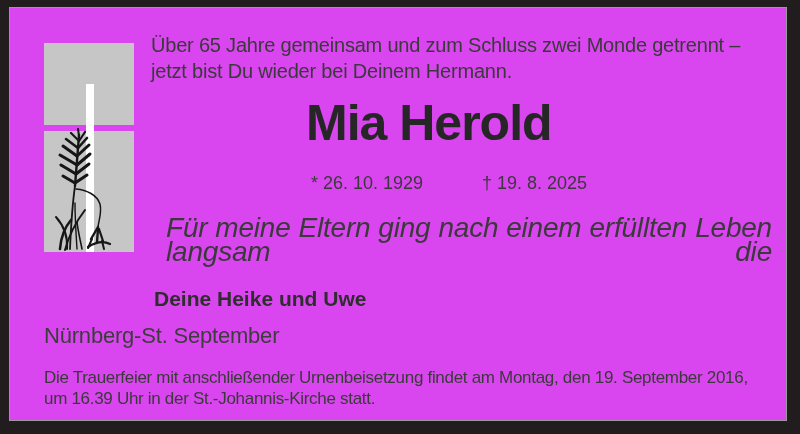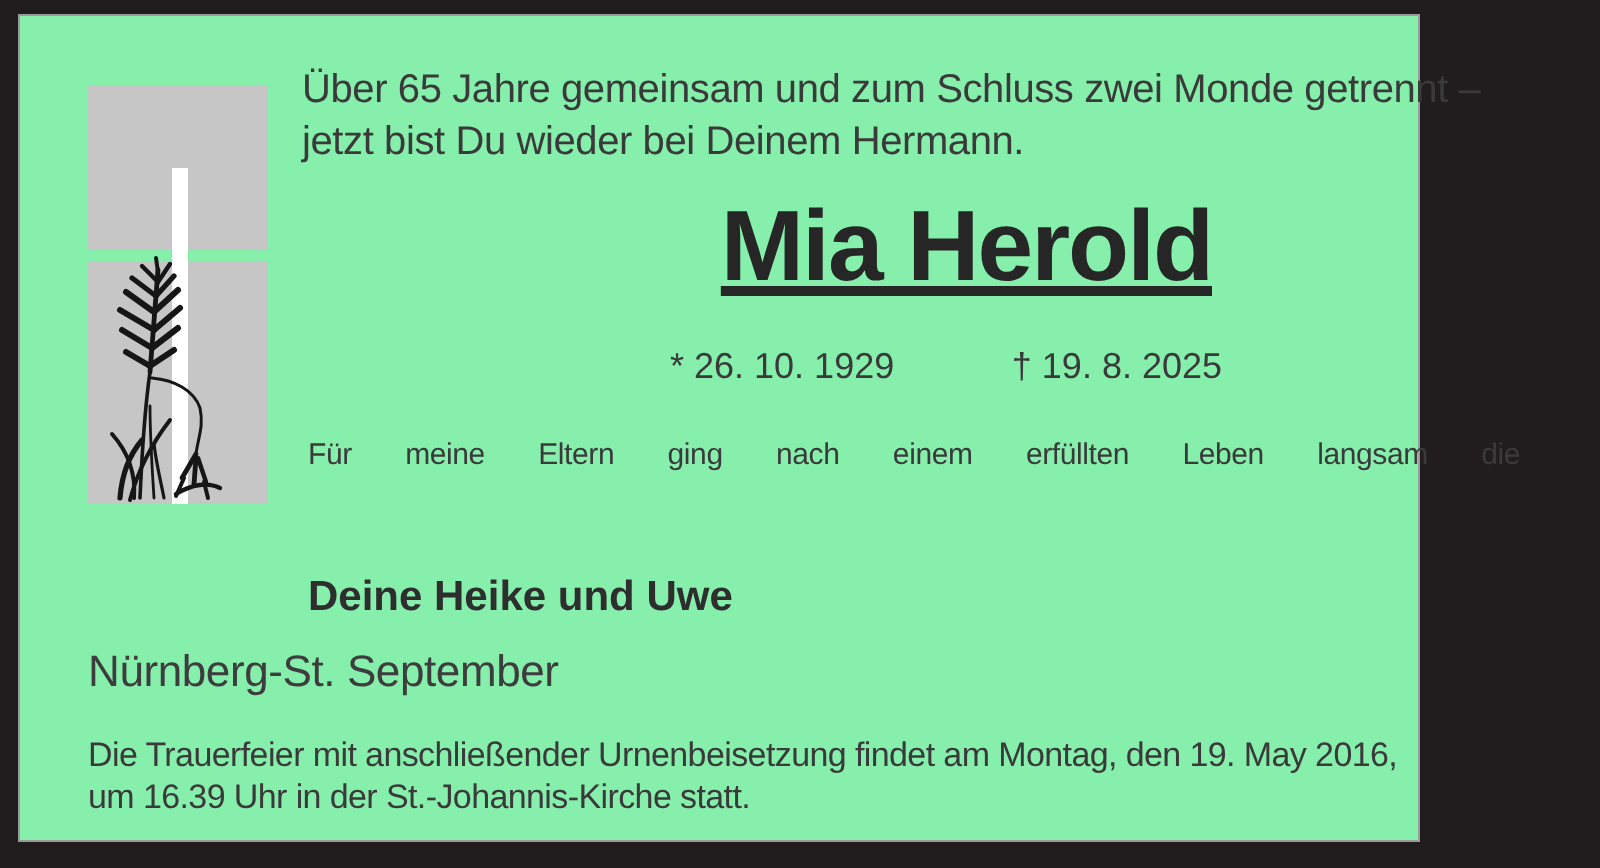--- a/index.html
+++ b/index.html
@@ -4,54 +4,54 @@
 <style>
   html,body{margin:0;padding:0;}
   body{
     width:800px;height:434px;
     background:#211d1e;
     position:relative;
     overflow:hidden;
     font-family:"Liberation Sans","DejaVu Sans",sans-serif;
   }
   .card{
-    position:absolute;left:9px;top:7px;width:701px;height:414px;
-    background:#86efac;
+    position:absolute;left:9px;top:7px;width:778px;height:414px;
+    background:#d946ef;
     border:1px solid #9a9a9a;
     box-sizing:border-box;
   }
   .abs{position:absolute;}
   .graphic{left:34px;top:35px;width:90px;height:209px;}
   .gray-block{position:absolute;left:0;width:90px;background:#c6c6c6;}
   .gray-top{top:0;height:82px;}
   .gray-bottom{top:88px;height:121px;}
   .cross-vert{position:absolute;left:42px;top:41px;width:8px;height:168px;background:#ffffff;}
   .plant-svg{position:absolute;left:0;top:0;width:90px;height:209px;}
   .epitaph{
     left:141px;top:24px;
     font-size:20px;line-height:26px;letter-spacing:-0.2px;
     color:#3a3a3a;white-space:nowrap;
   }
   .name{
     left:296px;top:89px;width:300px;
     font-size:50px;line-height:52px;font-weight:bold;letter-spacing:-1px;
-    color:#262626;text-align:right;white-space:nowrap;text-decoration:underline;
+    color:#262626;text-align:left;white-space:nowrap;
   }
   .maiden{
     left:296px;top:142px;width:300px;
     font-size:19px;line-height:22px;color:#3a3a3a;text-align:center;
   }
   .dates{
     left:301px;top:164px;width:276px;
     display:flex;justify-content:space-between;
-    font-size:18px;line-height:22px;color:#3a3a3a;white-space:nowrap;margin-left:24px;
+    font-size:18px;line-height:22px;color:#3a3a3a;white-space:nowrap;
   }
   .tribute{
-    left:144px;top:208px;width:606px;
-    font-size:15px;line-height:24px;letter-spacing:-0.2px;color:#3a3a3a;
+    left:156px;top:208px;width:606px;
+    font-size:28px;line-height:24px;letter-spacing:-0.2px;color:#3a3a3a;font-style:italic;
   }
   .tribute .just{text-align:justify;text-align-last:justify;}
   .mourners{
     left:144px;top:279px;
     font-size:21px;line-height:24px;font-weight:bold;color:#2e2e2e;white-space:nowrap;
   }
   .location{
     left:34px;top:315px;
     font-size:22px;line-height:26px;letter-spacing:-0.2px;color:#3d3d3d;white-space:nowrap;
   }
@@ -115,17 +115,17 @@
 
   <div class="abs tribute">
     <div class="just">Für meine Eltern ging nach einem erfüllten Leben langsam die</div>
   </div>
 
   <div class="abs mourners">Deine Heike und Uwe</div>
 
   <div class="abs location">Nürnberg-St. September</div>
 
   <div class="abs funeral">
-    <div>Die Trauerfeier mit anschließender Urnenbeisetzung findet am Montag, den 19. May 2016,</div>
+    <div>Die Trauerfeier mit anschließender Urnenbeisetzung findet am Montag, den 19. September 2016,</div>
     <div>um 16.39 Uhr in der St.-Johannis-Kirche statt.</div>
   </div>
 
 </div>
 
 </body></html>

